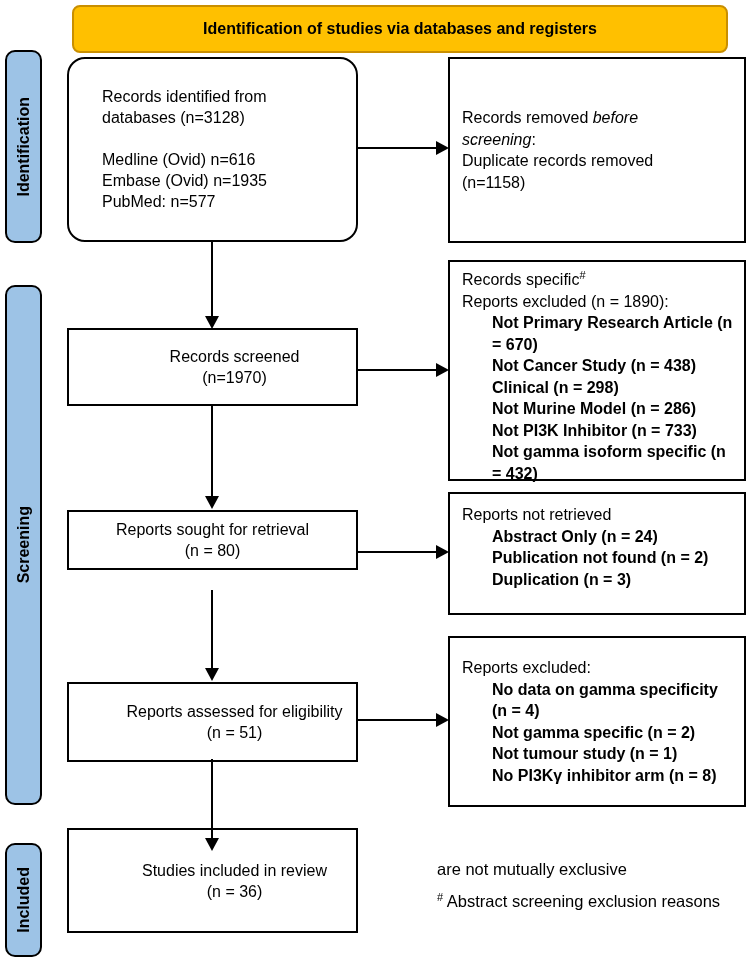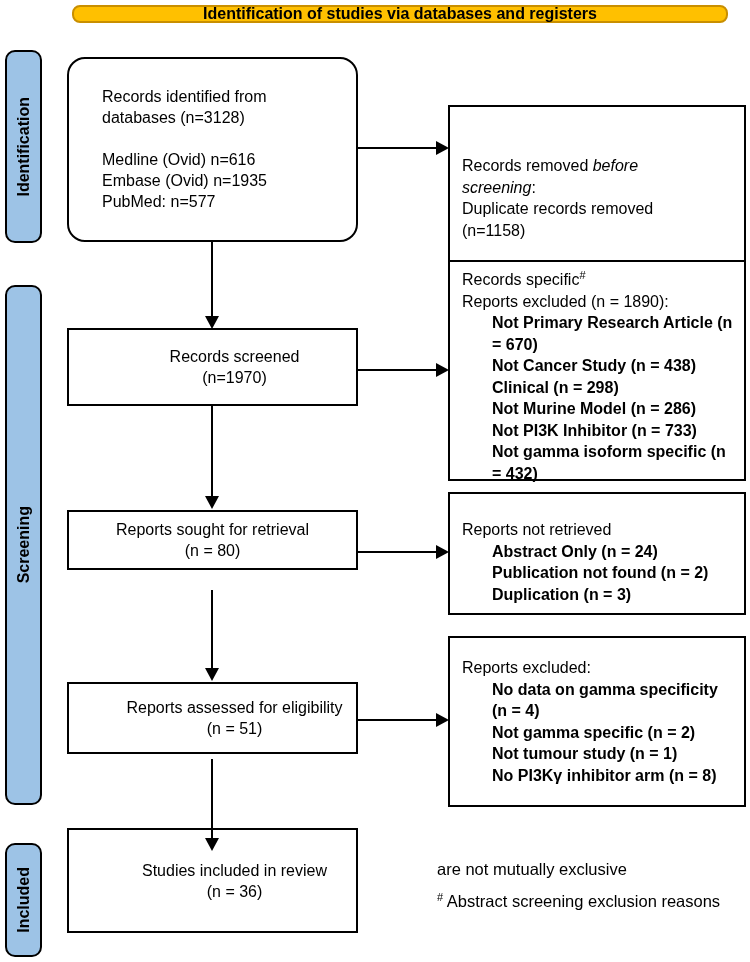--- a/index.html
+++ b/index.html
@@ -9,21 +9,21 @@
     position: relative;
     width: 750px;
     height: 962px;
     background: #fff;
     overflow: hidden;
   }
 
   
   .banner {
     position: absolute;
-    left: 72px; top: 5px; width: 656px; height: 18px;
+    left: 72px; top: 5px; width: 656px; height: 48px;
     background: var(--banner-bg, #FFC000);
     border: 2px solid var(--banner-border, #C98F00);
     border-radius: 8px;
     display: flex; align-items: center; justify-content: center;
     font-weight: bold; font-size: 16px;
   }
 
   
   .vbar {
     position: absolute;
@@ -48,37 +48,37 @@
     position: absolute;
     left: 67px; width: 291px;
     border: 2px solid #000;
     background: #fff;
     font-size: 16px; line-height: 21px;
   }
   .fbox-1 { top: 57px;  height: 185px; padding: 27px 20px 0 33px; text-align: left; border-radius: 18px; }
   .fbox-1 .intro { max-width: 190px; margin-bottom: 21px; }
   .fbox-2 { top: 328px; height: 78px; padding-left: 44px; }
   .fbox-3 { top: 510px; height: 60px; }
-  .fbox-4 { top: 682px; height: 72px; padding-left: 44px; }
+  .fbox-4 { top: 682px; height: 80px; padding-left: 44px; }
   .fbox-5 { top: 828px; height: 105px; padding-left: 44px; }
   .fbox.centered { display: flex; flex-direction: column; align-items: center; justify-content: center; text-align: center; }
 
   
   .sbox {
     position: absolute;
     left: 448px; width: 298px;
     border: 2px solid #000;
     background: #fff;
     font-size: 16px; line-height: 21.5px;
     text-align: left;
   }
-  .sbox-1 { top: 57px;  height: 186px; display: flex; flex-direction: column; justify-content: center; padding-left: 12px; margin-top: 48px; }
+  .sbox-1 { top: 57px;  height: 186px; display: flex; flex-direction: column; justify-content: center; padding-left: 12px; }
   .sbox-1 .inner { max-width: 232px; }
   .sbox-2 { top: 260px; height: 221px; padding: 7px 6px 0 12px; }
-  .sbox-3 { top: 492px; height: 123px; padding: 25px 6px 0 12px; }
+  .sbox-3 { top: 492px; height: 123px; padding: 10px 6px 0 12px; }
   .sbox-4 { top: 636px; height: 171px; display: flex; flex-direction: column; justify-content: center; padding-left: 12px; padding-right: 20px; }
   .indent { padding-left: 30px; font-weight: bold; }
   .sbox sup, .fnote sup { font-size: 11px; vertical-align: super; line-height: 0; }
   .ital { font-style: italic; }
 
   
   .fnote {
     position: absolute;
     left: 437px; top: 853px; width: 308px;
     font-size: 16.5px; line-height: 32px;

